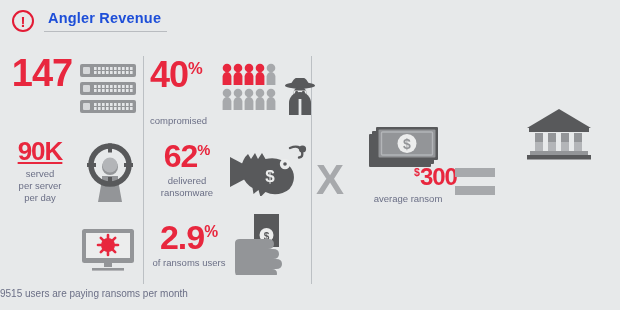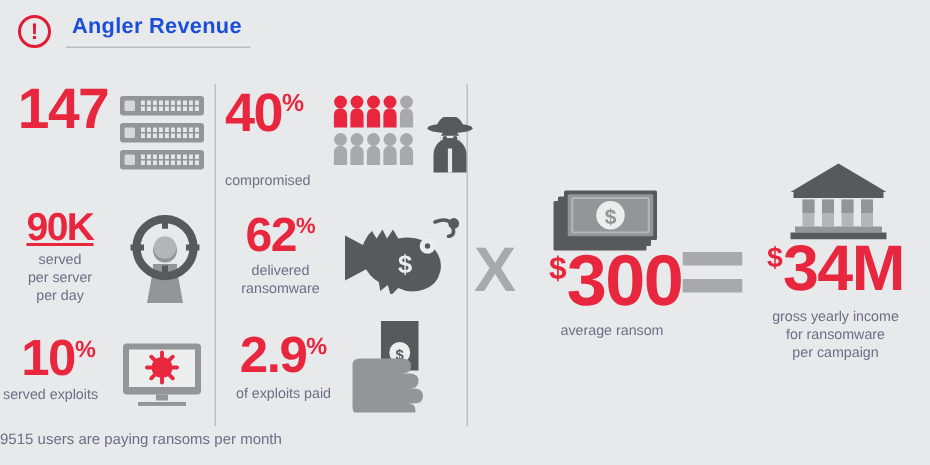--- a/index.html
+++ b/index.html
@@ -153,26 +153,20 @@
     <path d="M20 33 h16 v4 l4 22 h-24 l4 -22 z" class="g-mid"></path>
     <circle cx="28" cy="24" r="8" class="g-mid"></circle>
     <circle cx="28" cy="22" r="19" fill="none" stroke="#58595b" stroke-width="5.5"></circle>
     <circle cx="28" cy="22" r="7.5" class="g-light"></circle>
     <rect x="26" y="0.5" width="4" height="9" class="g-dark"></rect>
     <rect x="26" y="34" width="4" height="9" class="g-dark"></rect>
     <rect x="5" y="20" width="9" height="4" class="g-dark"></rect>
     <rect x="42" y="20" width="9" height="4" class="g-dark"></rect>
   </svg>
 
-  <div class="stat" style="left:2px;top:224px;width:74px;">
-    <div class="bignum cap-right" style="font-size:34px;">
-      <span>10</span><span class="sup">%</span>
-    </div>
-    <div class="caption" style="margin-top:3px;text-align:left;width:120px;">served exploits</div>
-  </div>
   <svg class="icon" style="left:80px;top:228px;" width="56" height="46" viewBox="0 0 56 46">
     <rect x="2" y="1" width="52" height="34" rx="2.5" class="g-mid"></rect>
     <rect x="6" y="5" width="44" height="25" fill="#eceded"></rect>
     <rect x="24" y="35" width="8" height="4" class="g-mid"></rect>
     <rect x="12" y="40" width="32" height="2.6" class="g-mid"></rect>
     <g class="red" transform="translate(28,17)">
       <circle cx="0" cy="0" r="7"></circle>
       <g stroke="#e8273e" stroke-width="2.6" stroke-linecap="round">
         <line x1="-10" y1="0" x2="10" y2="0"></line>
         <line x1="0" y1="-10" x2="0" y2="10"></line>
@@ -262,21 +256,21 @@
     <path d="M19 24 l-17 -9 v30 l17 -9 z" class="g-dark"></path>
     <circle cx="57" cy="22" r="5.2" fill="#eceded"></circle>
     <circle cx="57" cy="22" r="1.8" class="g-dark"></circle>
     <text x="42" y="40" font-family="'Liberation Sans',sans-serif" font-size="17" font-weight="bold" fill="#eceded" text-anchor="middle">$</text>
   </svg>
 
   <div class="stat" style="left:148px;top:222px;width:82px;">
     <div class="bignum cap-right" style="font-size:34px;">
       <span>2.9</span><span class="sup">%</span>
     </div>
-    <div class="caption cap-right" style="margin-top:4px;">of exploits paid</div>
+    <div class="caption cap-right" style="margin-top:4px;">of ransoms users</div>
   </div>
   <svg class="icon" style="left:233px;top:213px;" width="64" height="62" viewBox="0 0 64 62">
     <rect x="21" y="1" width="25" height="33" class="g-dark"></rect>
     <circle cx="33.5" cy="22" r="7" fill="#eceded"></circle>
     <text x="33.5" y="27" font-family="'Liberation Sans',sans-serif" font-size="10" font-weight="bold" fill="#58595b" text-anchor="middle">$</text>
     <path d="M2 30 q0 -4 5 -4 h28 q6 0 6 5 q0 5 -6 5 h5 q6 0 6 5 q0 5 -6 5 h3
              q6 0 6 5 q0 5 -6 5 h-4 q5 0 5 4.5 q0 4.5 -6 4.5 H9 q-7 0 -7 -7 z" class="g-mid"></path>
   </svg>
 
   <div class="opsym" style="left:316px;top:156px;font-size:42px;">X</div>
@@ -284,21 +278,21 @@
   <svg class="icon" style="left:368px;top:122px;" width="76" height="48" viewBox="0 0 76 48">
     <rect x="1" y="12" width="62" height="33" rx="1" class="g-dark"></rect>
     <rect x="4" y="9" width="62" height="33" rx="1" class="g-dark"></rect>
     <rect x="8" y="5" width="62" height="33" rx="1" class="g-dark"></rect>
     <rect x="10.5" y="7.5" width="57" height="28" rx="1" class="g-mid"></rect>
     <rect x="13.5" y="10" width="51" height="23" rx="1" fill="none" stroke="#b3b5b8" stroke-width="1.4"></rect>
     <circle cx="39" cy="21.5" r="9.5" fill="#eceded"></circle>
     <text x="39" y="27" font-family="'Liberation Sans',sans-serif" font-size="14" font-weight="bold" fill="#939598" text-anchor="middle">$</text>
   </svg>
   <div class="stat" style="left:366px;top:166px;width:84px;">
-    <div class="bignum cap-center" style="font-size:48px;">
+    <div class="bignum cap-center" style="font-size:24px;margin-left:48px;">
       <span class="presup">$</span><span>300</span>
     </div>
     <div class="caption cap-center" style="margin-top:5px;">average ransom</div>
   </div>
 
   <svg class="icon" style="left:455px;top:165px;" width="40" height="34" viewBox="0 0 40 34">
     <rect x="0" y="3" width="40" height="9" fill="#a7a9ac"></rect>
     <rect x="0" y="21" width="40" height="9" fill="#a7a9ac"></rect>
   </svg>
 
@@ -309,24 +303,16 @@
     <rect x="22" y="25" width="8" height="18" class="g-light"></rect>
     <rect x="35" y="25" width="8" height="18" class="g-light"></rect>
     <rect x="48" y="25" width="8" height="18" class="g-light"></rect>
     <rect x="9" y="25" width="8" height="9" class="g-mid"></rect>
     <rect x="22" y="25" width="8" height="9" class="g-mid"></rect>
     <rect x="35" y="25" width="8" height="9" class="g-mid"></rect>
     <rect x="48" y="25" width="8" height="9" class="g-mid"></rect>
     <rect x="4" y="43" width="58" height="4" class="g-mid"></rect>
     <rect x="1" y="47" width="64" height="4.5" class="g-dark"></rect>
   </svg>
-  <div class="stat" style="left:496px;top:160px;width:122px;">
-    <div class="bignum cap-center" style="font-size:43px;">
-      <span class="presup">$</span><span>34M</span>
-    </div>
-    <div class="caption cap-center" style="margin-top:6px;">gross yearly income
-for ransomware
-per campaign</div>
-  </div>
 
   <div class="footer">9515 users are paying ransoms per month</div>
 
 </div>
 
 </body></html>

